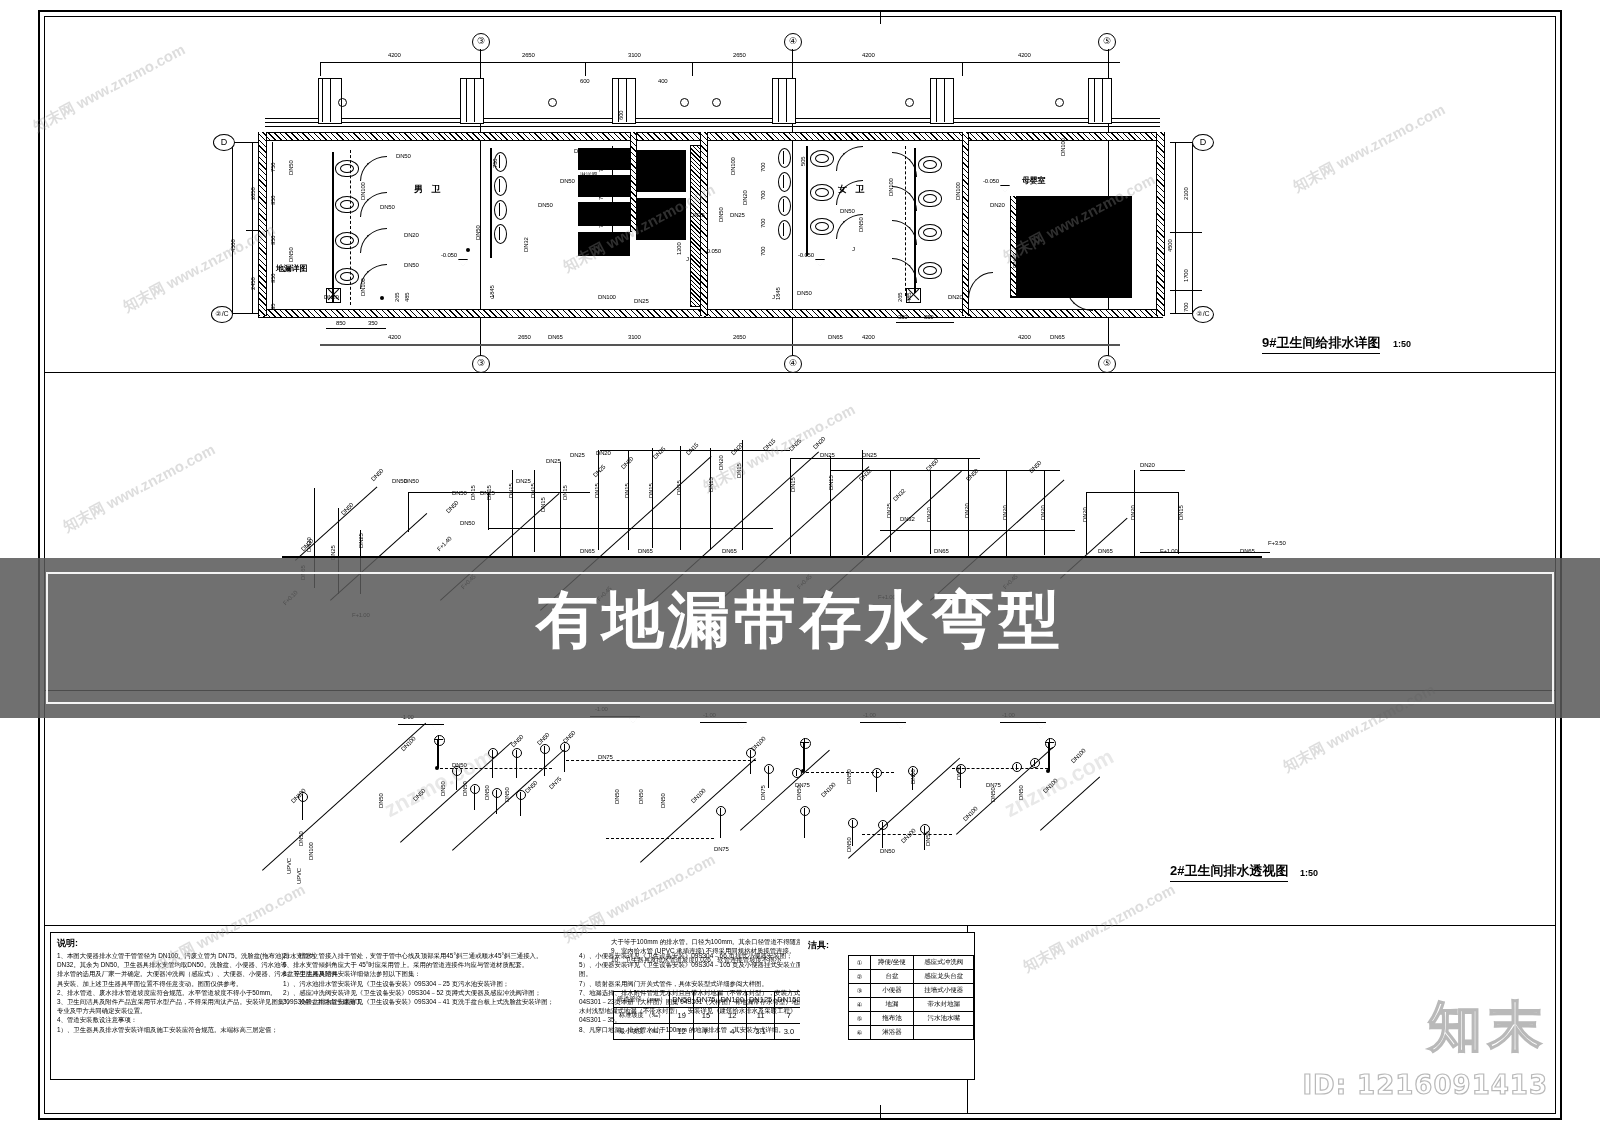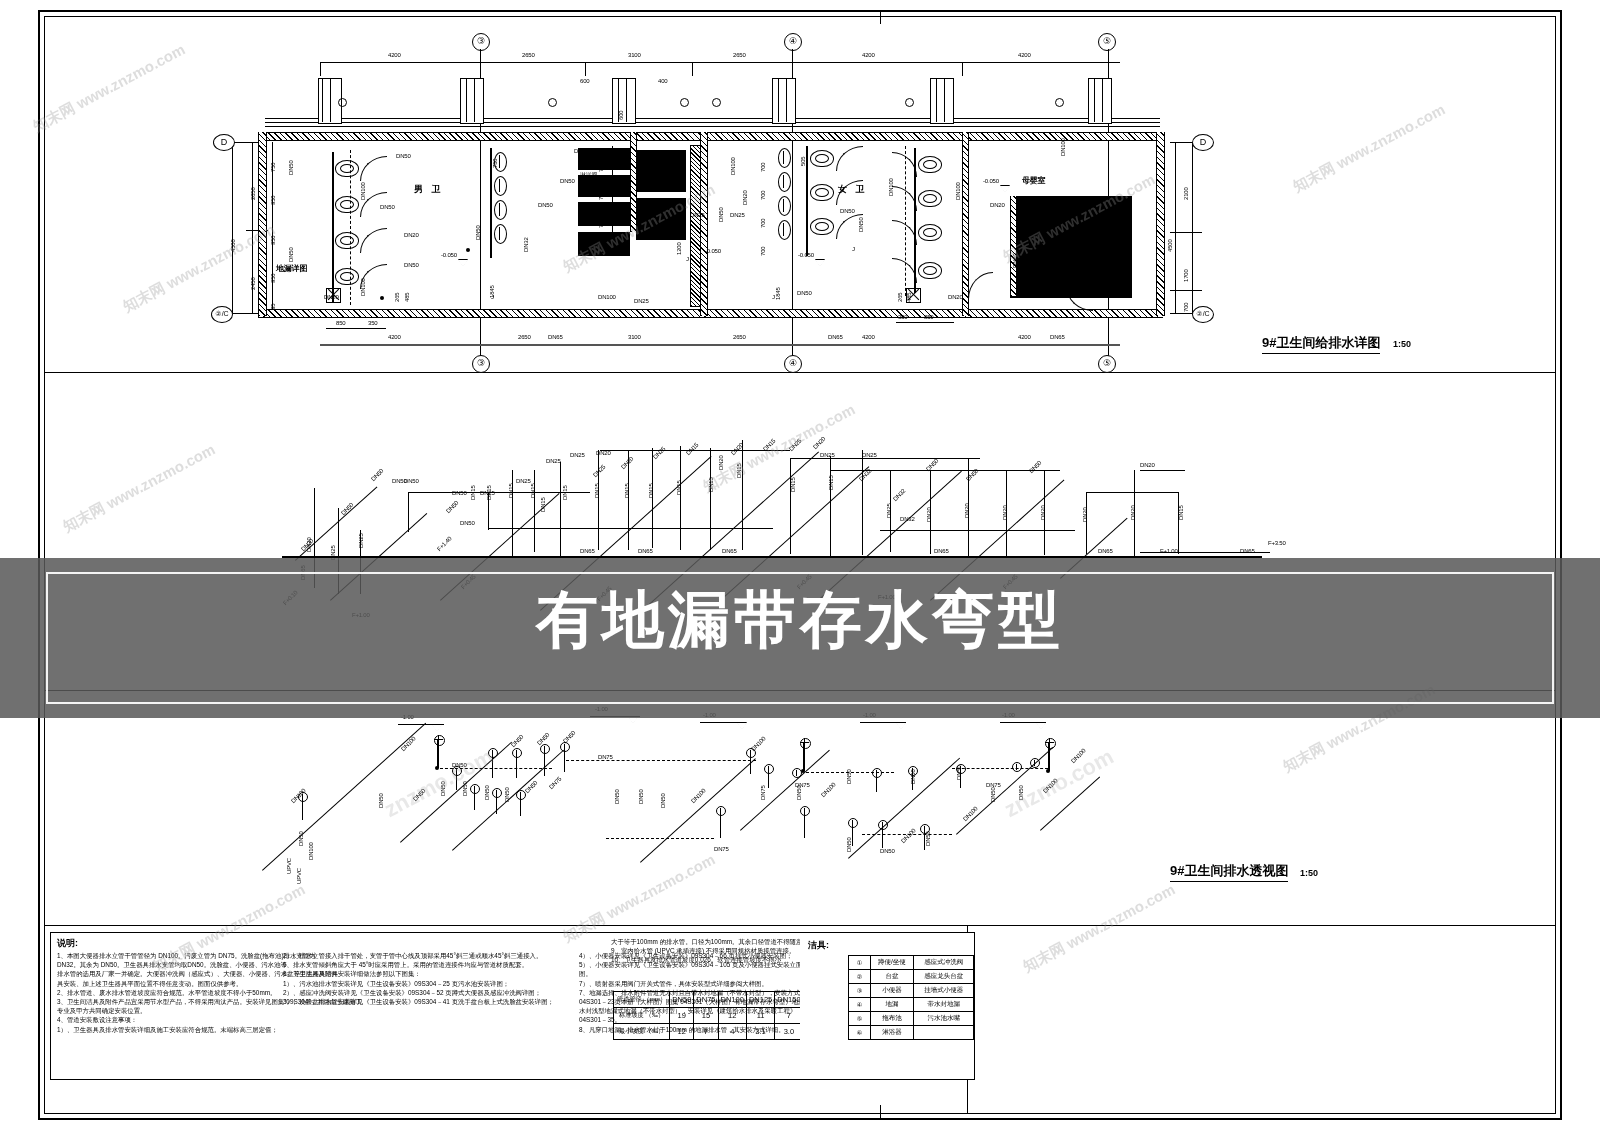--- a/index.html
+++ b/index.html
@@ -652,21 +652,21 @@
     <div class="txt txt6 rot" style="left:846px;top:852px;">DN50</div>
     <div class="txt txt6 rot45" style="left:900px;top:840px;">DN100</div>
     <div class="txt txt6 rot" style="left:925px;top:846px;">DN50</div>
     <div class="txt txt6 rot45" style="left:962px;top:818px;">DN100</div>
     <div class="txt txt6 rot" style="left:990px;top:802px;">DN50</div>
     <div class="txt txt6 rot" style="left:1018px;top:800px;">DN50</div>
     <div class="txt txt6 rot45" style="left:1042px;top:790px;">DN100</div>
     <div class="txt txt6 rot" style="left:286px;top:874px;">UPVC</div>
     <div class="txt txt6 rot" style="left:296px;top:884px;">UPVC</div>
 
-    <div class="dwg-title" style="left:1170px;top:862px;">9#卫生间排水透视图</div>
+    <div class="dwg-title" style="left:1170px;top:862px;">2#卫生间排水透视图</div>
     <div class="dwg-scale" style="left:1300px;top:868px;">1:50</div>
   </div>
 
   <div class="notes-box" style="left:50px;top:932px;width:912px;height:148px;">
     <div style="position:absolute;left:6px;top:4px;" class="note-h">说明:</div>
 
     <div style="position:absolute;left:6px;top:18px;width:220px;">
       <div class="note-l">1、本图大便器排水立管干管管径为 DN100。污废立管为 DN75。洗脸盆(拖布池)排水支管为</div>
       <div class="note-l">    DN32。其余为 DN50。卫生器具排水支管均取DN50。洗脸盆、小便器、污水池等</div>
       <div class="note-l">    排水管的选用及厂家一并确定。大便器冲洗阀（感应式）、大便器、小便器、污水盆等卫生器具洁具</div>
@@ -784,19 +784,21 @@
   <div class="wm" style="left:1290px;top:180px;">知末网 www.znzmo.com</div>
   <div class="wm" style="left:560px;top:930px;">知末网 www.znzmo.com</div>
   <div class="wm" style="left:150px;top:960px;">知末网 www.znzmo.com</div>
   <div class="wm" style="left:1020px;top:960px;">知末网 www.znzmo.com</div>
   <div class="wm" style="left:1280px;top:760px;">知末网 www.znzmo.com</div>
   <div class="wm2" style="left:380px;top:800px;">znzmo.com</div>
   <div class="wm2" style="left:1000px;top:800px;">znzmo.com</div>
   <div class="wm" style="left:30px;top:120px;">知末网 www.znzmo.com</div>
   <div class="wm" style="left:700px;top:480px;">知末网 www.znzmo.com</div>
 
+  <div id="zw-logo">知末</div>
+  <div id="zw-id">ID: 1216091413</div>
 
   <div id="banner">
     <div id="banner-inner"></div>
   </div>
   <div id="banner-title">有地漏带存水弯型</div>
 
 </div>
 
 </body></html>

